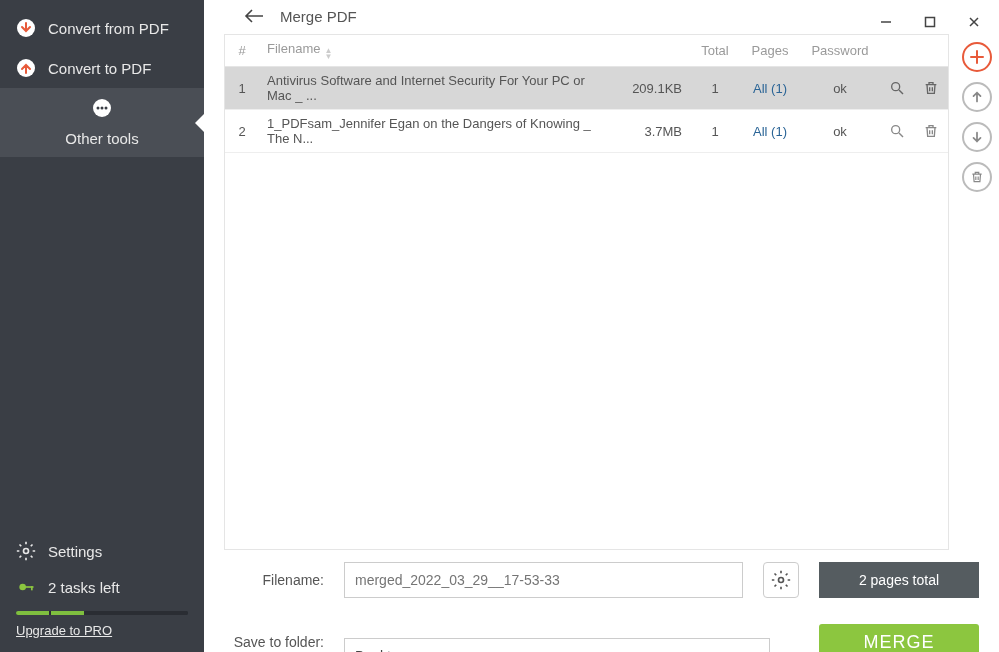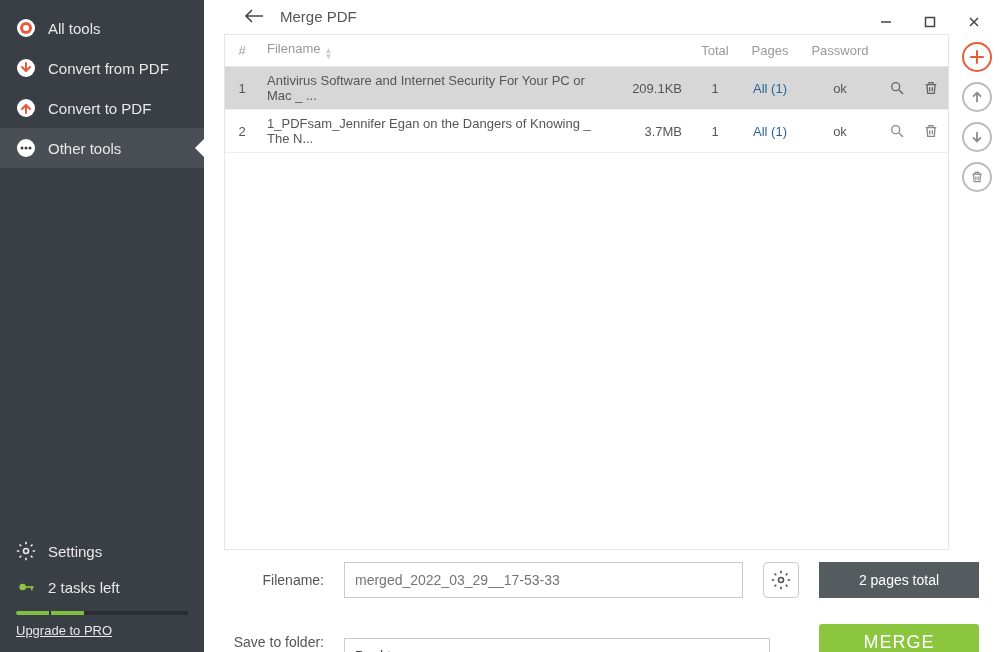--- a/index.html
+++ b/index.html
@@ -1,20 +1,20 @@
 <!DOCTYPE html>
 <html><head>
 <meta charset="utf-8">
 <style>
 * { box-sizing: border-box; margin: 0; padding: 0; }
 body { font-family: "Segoe UI", Arial, sans-serif; font-size: 13px; color: #333; background: #fff; width: 999px; height: 652px; overflow: hidden; display: flex; }
 .sidebar { width: 204px; background: #3a3e45; color: #e8e8e8; display: flex; flex-direction: column; }
 .nav { flex: 1; padding-top: 8px; }
 .nav-item { display: flex; align-items: center; gap: 12px; padding: 10px 16px; font-size: 15px; cursor: pointer; position: relative; }
-.nav-item.active { background: #4a4e55; }
+.nav-item.active { background: #4a4e55; flex-direction: column; }
 .nav-item.active::after { content: ""; position: absolute; right: -1px; top: 50%; transform: translateY(-50%); border-top: 10px solid transparent; border-bottom: 10px solid transparent; border-right: 10px solid #fff; }
 .nav-icon { width: 20px; height: 20px; display: inline-flex; align-items: center; justify-content: center; }
 .sidebar-bottom { padding: 6px 0 14px; }
 .sidebar-bottom .nav-item { padding: 8px 16px; }
 .upgrade { padding: 0 16px; font-size: 13px; }
 .upgrade .bar { height: 4px; background: #2a2d33; border-radius: 2px; margin: 6px 0 8px; overflow: hidden; display: flex; gap: 2px; }
 .upgrade .bar span { flex: 1; background: #7fbf3f; }
 .upgrade .bar span.off { background: #2a2d33; }
 .upgrade a { color: #e8e8e8; text-decoration: underline; }
 .main { flex: 1; display: flex; flex-direction: column; position: relative; }
@@ -55,30 +55,20 @@
 </style>
 </head>
 <body>
 
 <div class="sidebar">
   <div class="nav">
     <div class="nav-item">
       <span class="nav-icon">
         <svg width="20" height="20" viewBox="0 0 20 20">
             <circle cx="10" cy="10" r="9" fill="#fff"></circle>
-            <circle cx="10" cy="10" r="6" fill="#e85a3a"></circle>
-            <circle cx="10" cy="10" r="3" fill="#fff"></circle>
-          </svg>
-      </span>
-      <span>All tools</span>
-    </div>
-    <div class="nav-item">
-      <span class="nav-icon">
-        <svg width="20" height="20" viewBox="0 0 20 20">
-            <circle cx="10" cy="10" r="9" fill="#fff"></circle>
             <path d="M10 5 v7 M6 9 l4 4 l4 -4" stroke="#e85a3a" stroke-width="2" fill="none" stroke-linecap="round"></path>
           </svg>
       </span>
       <span>Convert from PDF</span>
     </div>
     <div class="nav-item">
       <span class="nav-icon">
         <svg width="20" height="20" viewBox="0 0 20 20">
             <circle cx="10" cy="10" r="9" fill="#fff"></circle>
             <path d="M10 15 v-7 M6 11 l4 -4 l4 4" stroke="#e85a3a" stroke-width="2" fill="none" stroke-linecap="round"></path>

